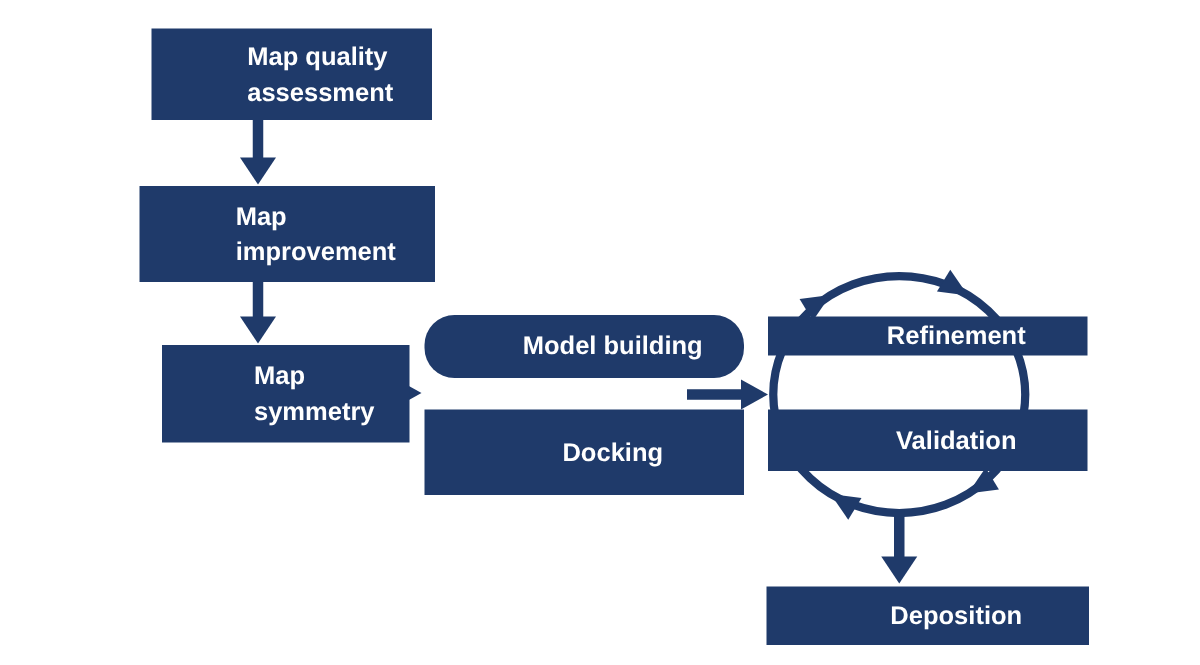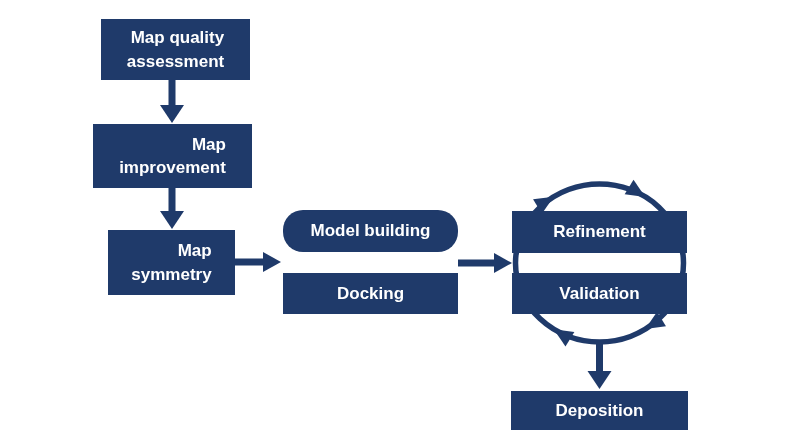--- a/index.html
+++ b/index.html
@@ -15,32 +15,33 @@
     font-family:"Liberation Sans", sans-serif;
   }
   .connectors{
     position:absolute;left:0;top:0;z-index:1;
   }
   .node{
     position:absolute;z-index:2;
     background:var(--navy);
     color:#ffffff;
     display:flex;align-items:center;justify-content:center;
-    text-align:right;
+    text-align:left;
     font-weight:700;
     font-size:17px;
     line-height:1.38;
     white-space:pre-line;
+    padding-left:38px;
   }
   .n1{left:101px;top:19px;width:149px;height:61px;}
   .n2{left:93px;top:124px;width:159px;height:64px;}
   .n3{left:108px;top:230px;width:127px;height:65px;}
   .n4{left:283px;top:210px;width:175px;height:42px;border-radius:20px;}
-  .n5{left:283px;top:273px;width:175px;height:41px;}
-  .n6{left:512px;top:211px;width:175px;height:42px;}
+  .n5{left:283px;top:273px;width:175px;height:57px;}
+  .n6{left:512px;top:211px;width:175px;height:26px;}
   .n7{left:512px;top:273px;width:175px;height:41px;}
   .n8{left:511px;top:391px;width:177px;height:39px;}
 </style>
 </head>
 <body>
 
 <div class="canvas">
 
   <svg class="connectors" width="800" height="443" viewBox="0 0 800 443">
     <g fill="#1f3a6a" stroke="none">

